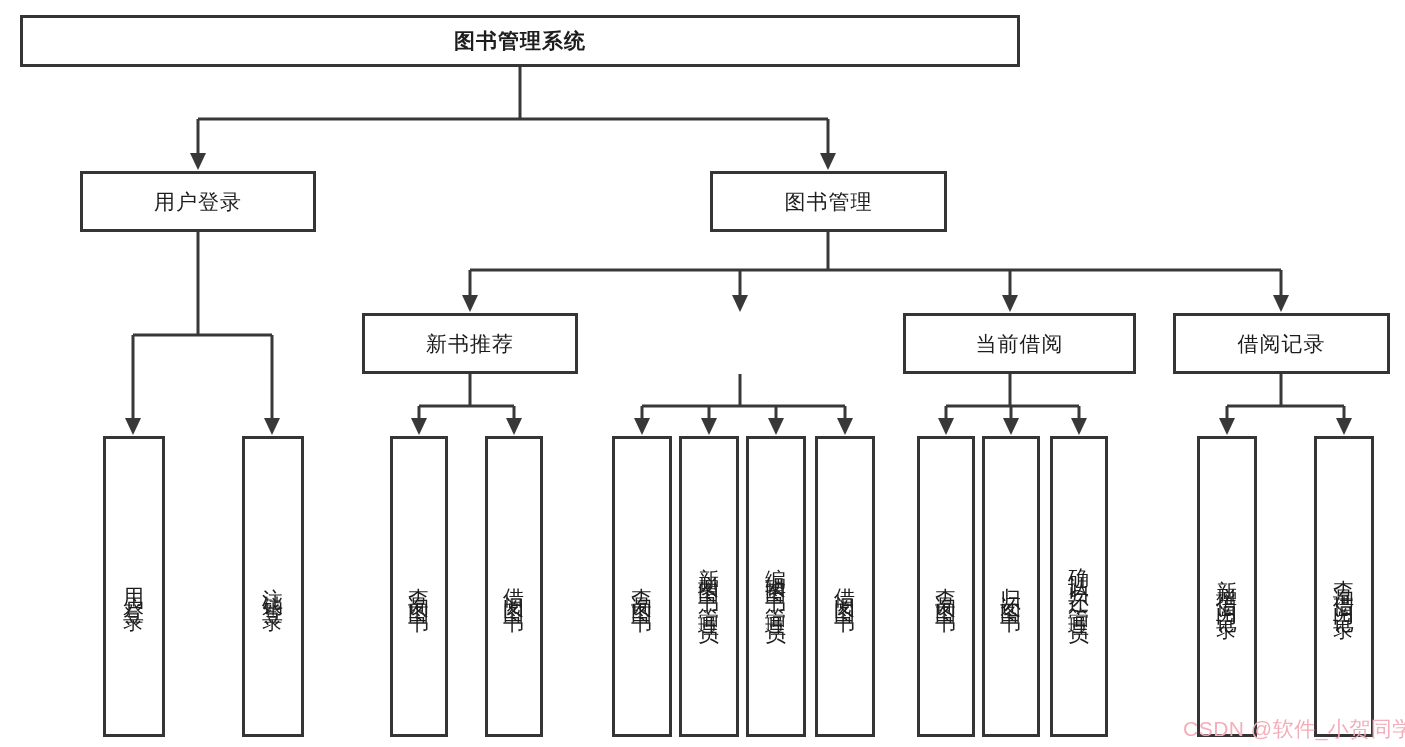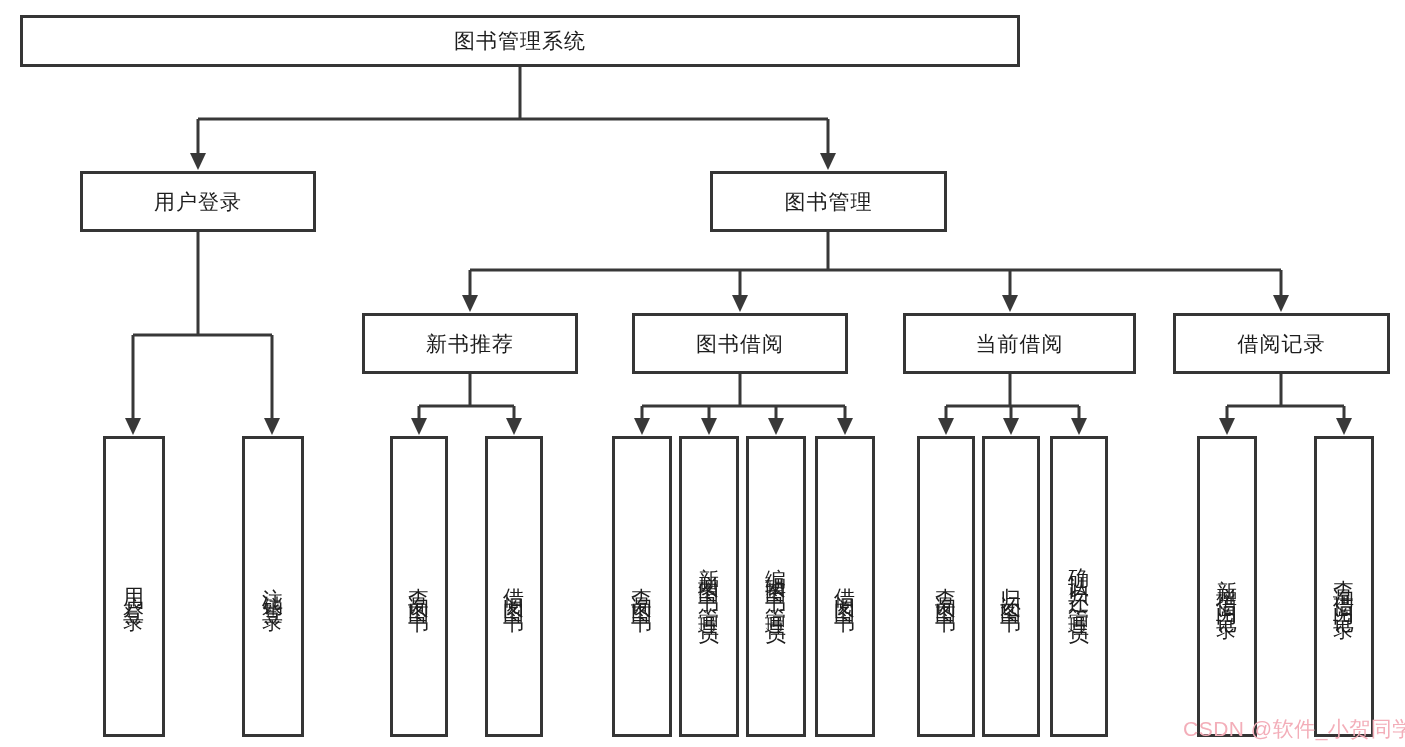--- a/index.html
+++ b/index.html
@@ -87,27 +87,26 @@
     <path d="M1010,374 V406 M946,406 H1079 M946,406 V420 M1011,406 V420 M1079,406 V420"></path>
     <polygon points="938,418 954,418 946,435" fill="#383838" stroke="none"></polygon>
     <polygon points="1003,418 1019,418 1011,435" fill="#383838" stroke="none"></polygon>
     <polygon points="1071,418 1087,418 1079,435" fill="#383838" stroke="none"></polygon>
 
     <path d="M1281,374 V406 M1227,406 H1344 M1227,406 V420 M1344,406 V420"></path>
     <polygon points="1219,418 1235,418 1227,435" fill="#383838" stroke="none"></polygon>
     <polygon points="1336,418 1352,418 1344,435" fill="#383838" stroke="none"></polygon>
   </svg>
 
-  <div class="box" style="left:20px; top:15px; width:1000px; height:52px;">图书管理系统</div>
+  <div class="box" style="left:20px; top:15px; width:1000px; height:52px;font-weight:bold;">图书管理系统</div>
 
   <div class="box" style="left:80px; top:171px; width:236px; height:61px;">用户登录</div>
   <div class="box" style="left:710px; top:171px; width:237px; height:61px;">图书管理</div>
 
   <div class="box" style="left:362px; top:313px; width:216px; height:61px;">新书推荐</div>
-  <div class="box" style="left:632px; top:313px; width:216px; height:61px;">图书借阅</div>
   <div class="box" style="left:903px; top:313px; width:233px; height:61px;">当前借阅</div>
   <div class="box" style="left:1173px; top:313px; width:217px; height:61px;">借阅记录</div>
 
   <div class="box vbox" style="left:103px; top:436px; width:62px; height:301px;">用户登录</div>
   <div class="box vbox" style="left:242px; top:436px; width:62px; height:301px;">注销登录</div>
 
   <div class="box vbox" style="left:390px; top:436px; width:58px; height:301px;">查询图书</div>
   <div class="box vbox" style="left:485px; top:436px; width:58px; height:301px;">借阅图书</div>
 
   <div class="box vbox" style="left:612px; top:436px; width:60px; height:301px;">查询图书</div>

